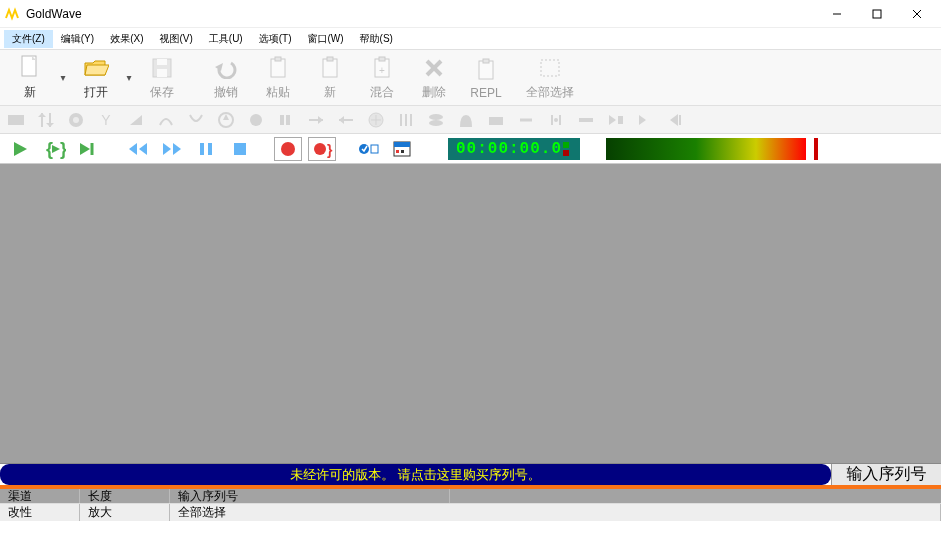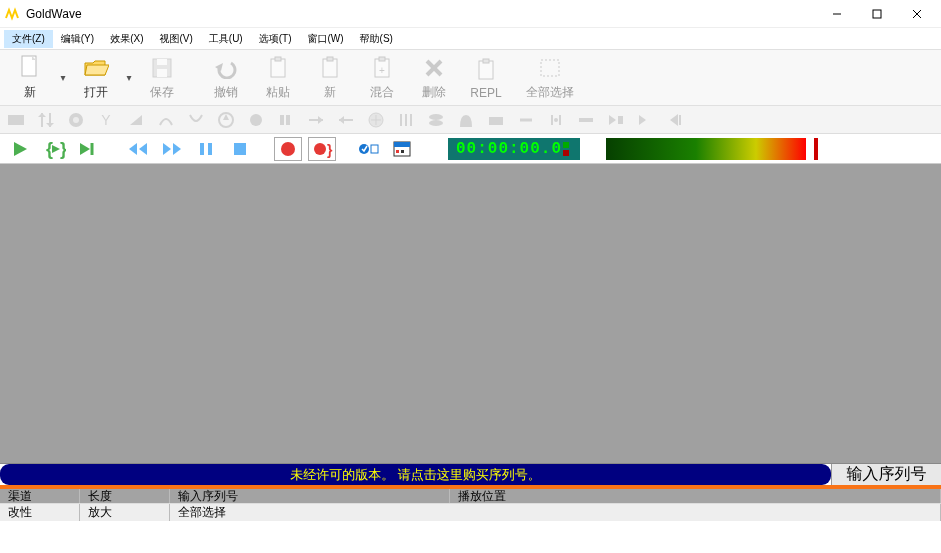--- a/index.html
+++ b/index.html
@@ -396,20 +396,19 @@
 
 <div class="licbar">
   <div class="licmsg">未经许可的版本。 请点击这里购买序列号。</div>
   <div class="licbtn">输入序列号</div>
 </div>
 
 <div class="statusbar">
   <div class="scell" style="width:80px">渠道</div>
   <div class="scell" style="width:90px">长度</div>
   <div class="scell" style="width:280px">输入序列号</div>
-  <div class="scell" style="flex:1">播放位置</div>
 </div>
 
 <div class="statusbar2">
   <div class="scell" style="width:80px">改性</div>
   <div class="scell" style="width:90px">放大</div>
   <div class="scell" style="flex:1">全部选择</div>
 </div>
 
 </body></html>

